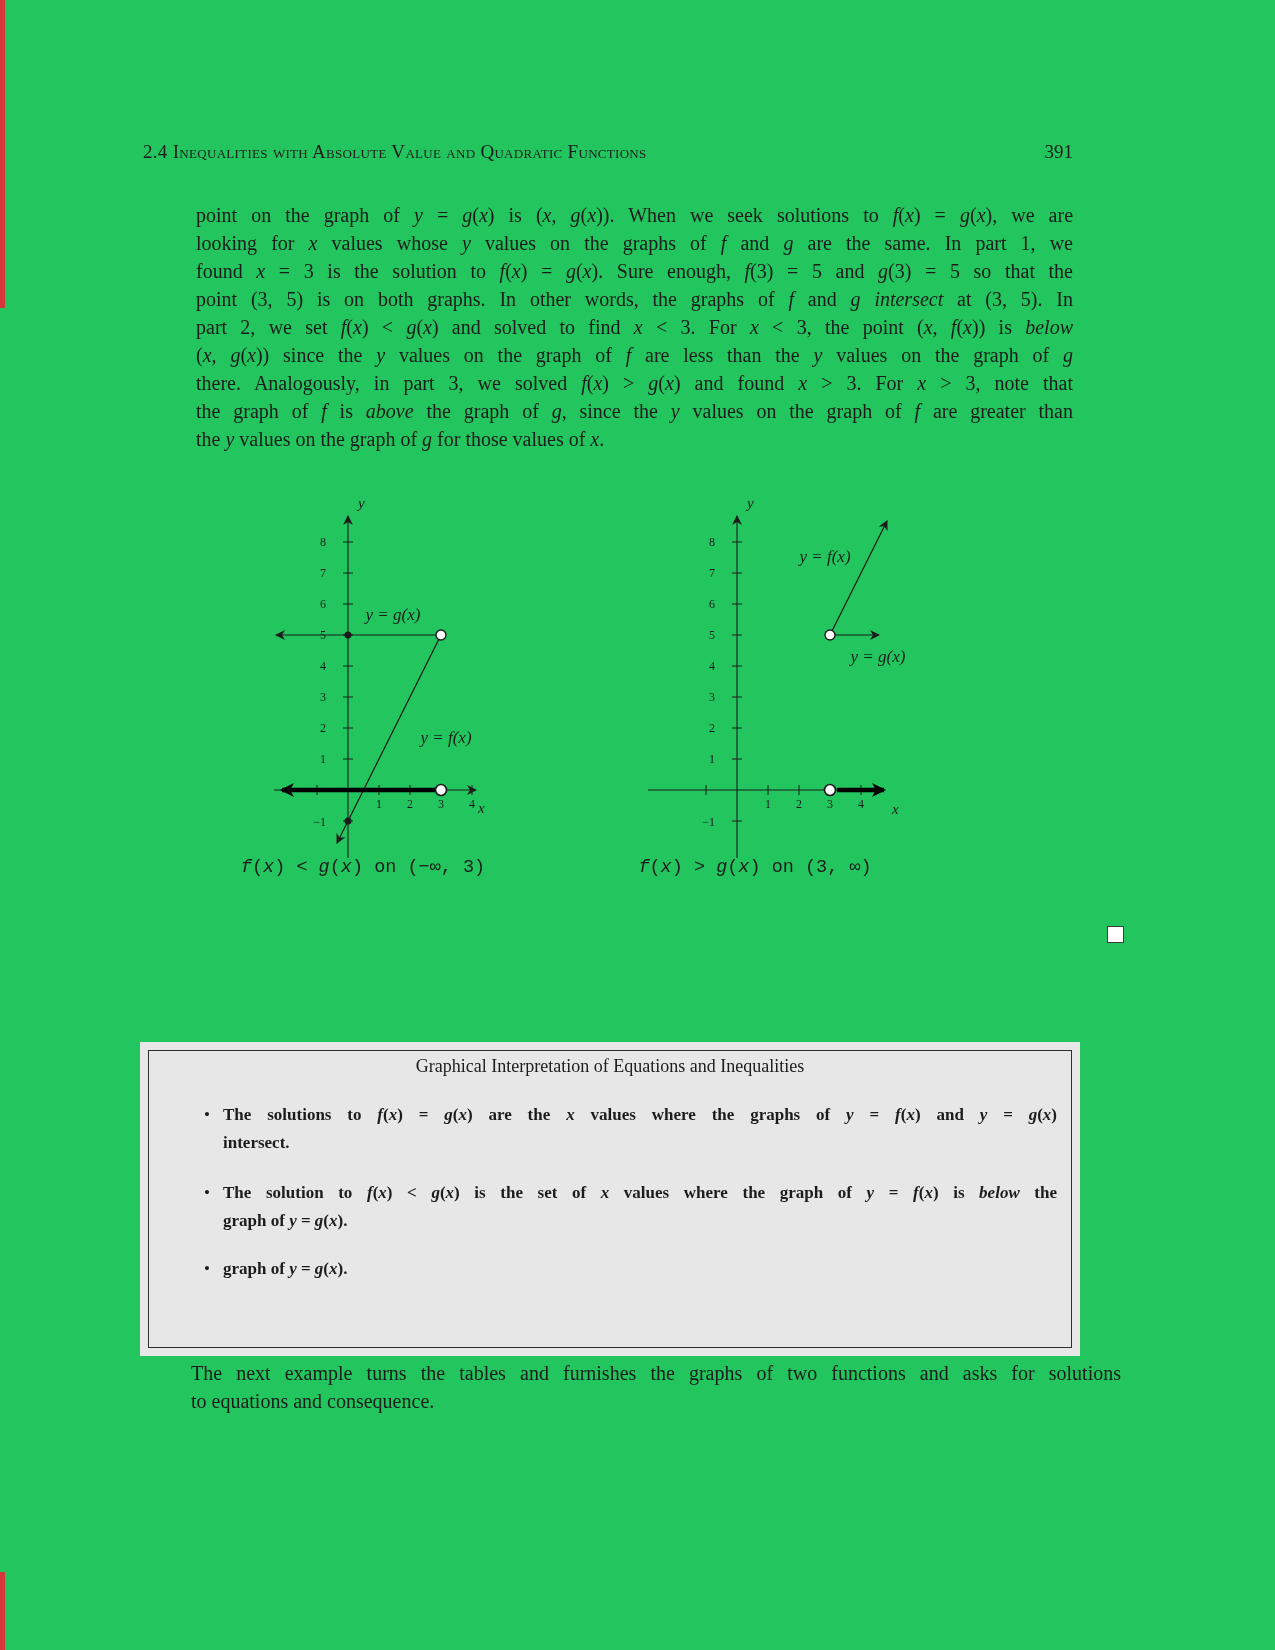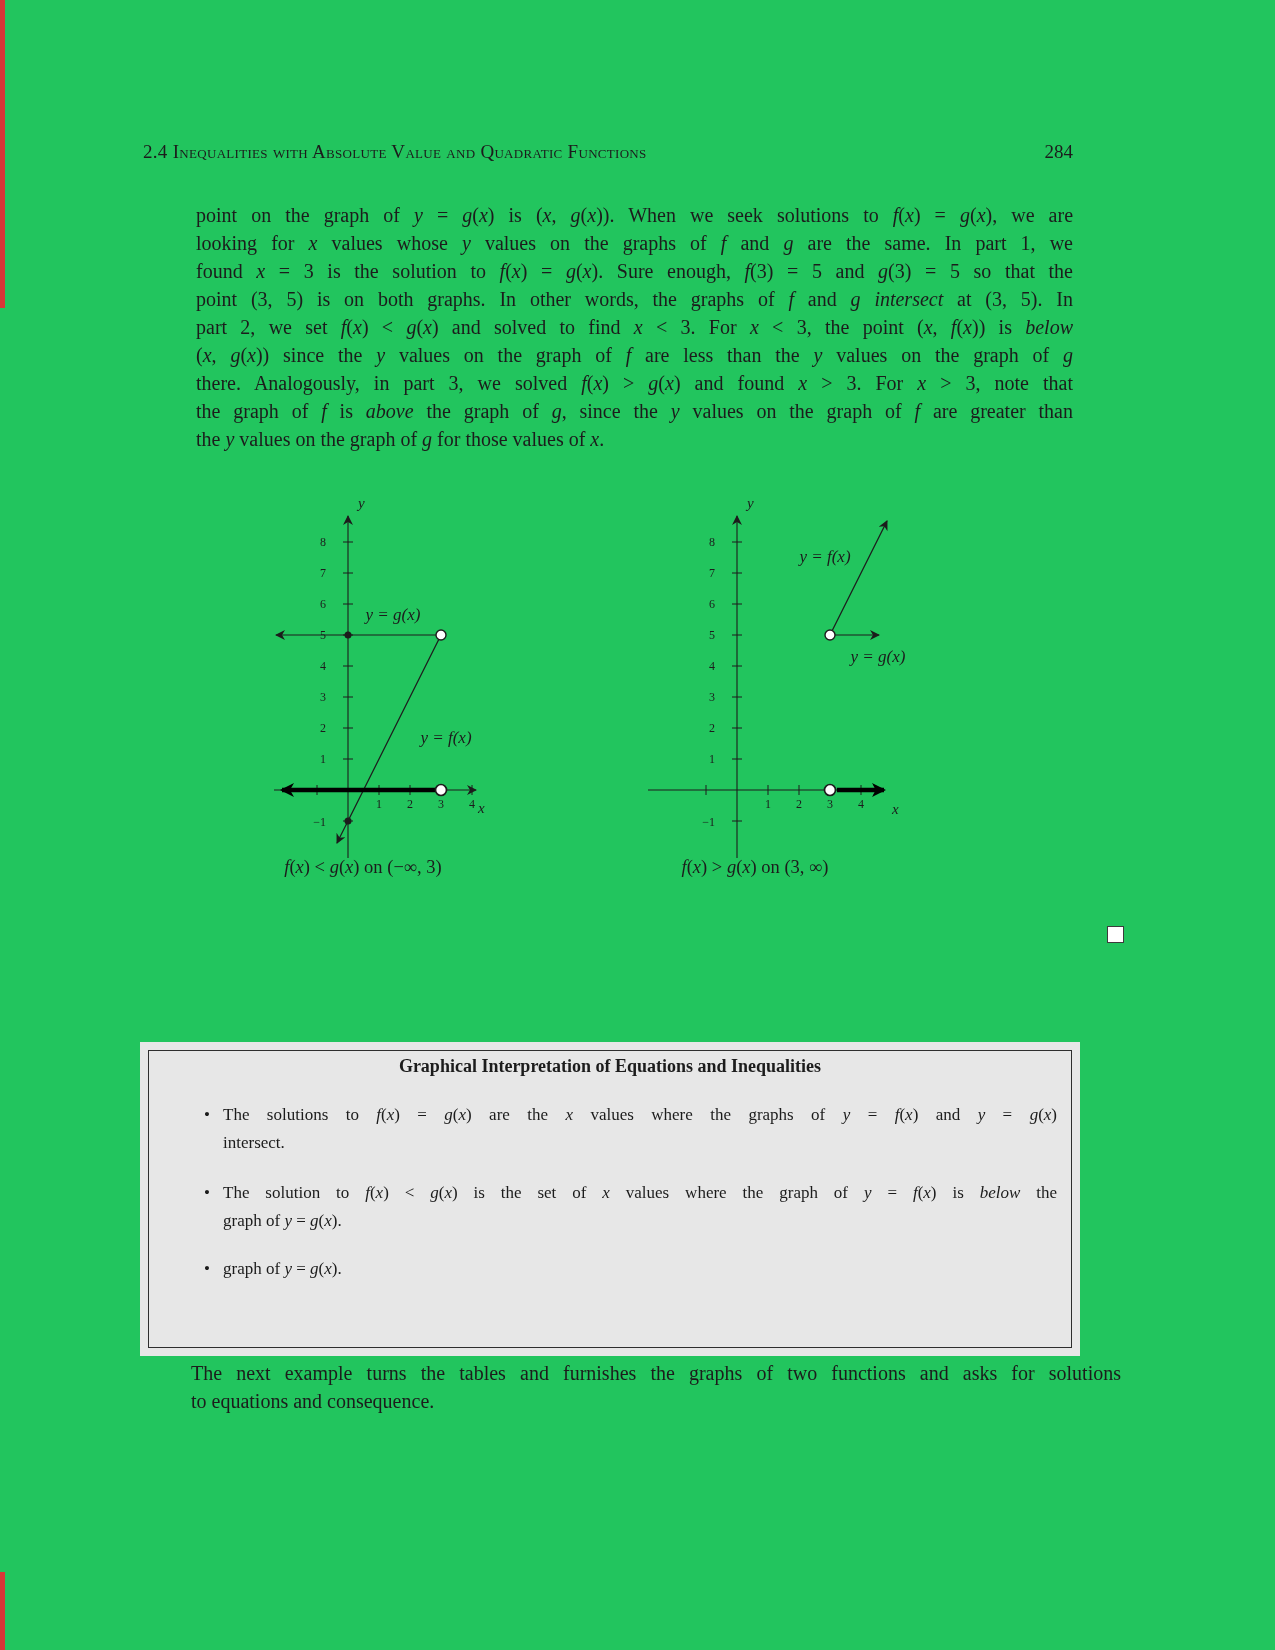--- a/index.html
+++ b/index.html
@@ -19,48 +19,48 @@
   .axis{stroke:#1c1c1c;stroke-width:1.1;fill:none;}
   .fline{stroke:#1c1c1c;stroke-width:1.2;fill:none;}
   .bold{stroke:#000;stroke-width:4.5;fill:none;}
   .tick{stroke:#1c1c1c;stroke-width:1;}
   .open{fill:#fff;stroke:#1c1c1c;stroke-width:1.4;}
   .openB{stroke-width:1.7;}
   .dot{fill:#1c1c1c;stroke:none;}
   .tl{font-size:12px;}
   .al{font-size:15px;font-style:italic;}
   .flbl{font-size:17px;font-style:italic;}
-  .cap{font-size:18.5px;text-align:center;}
+  .cap{font-size:18.5px;text-align:center;font-family:Liberation Mono, monospace;}
   
   .qed{width:15px;height:15px;border:1.6px solid #3c3c3c;background:#fff;}
   
   .bx-outer{top:1042px;left:140px;width:940px;height:314px;background:#e7e7e7;box-sizing:border-box;padding:8px;}
   .bx-inner{border:1.6px solid #2e2e2e;height:100%;box-sizing:border-box;background:#e7e7e7;
             padding:2px 14px 10px 37px;}
   .bx{font-size:17px;line-height:28px;}
-  .bx-title{font-weight:bold;font-size:18px;line-height:26px;text-align:center;margin-right:23px;}
+  .bx-title{font-weight:normal;font-size:18px;line-height:26px;text-align:center;margin-right:23px;}
   .bullet{display:flex;gap:10px;margin-left:15px;}
   .bullet .bdot{width:12px;text-align:center;flex:0 0 12px;}
-  .bullet .btxt{flex:1;max-width:838px;}
+  .bullet .btxt{flex:1;max-width:838px;font-weight:bold;}
   .redstrip{left:0;width:5px;background:#d73737;}
 </style>
 </head>
 <body>
 
 <div class="page">
 
   <div class="abs redstrip" style="top:0;height:308px;"></div>
   <div class="abs redstrip" style="top:1572px;height:78px;"></div>
 
   <div class="abs hdr">
     <div class="sc">
       <span>2.4</span>
       <span>Inequalities with Absolute Value and Quadratic Functions</span>
     </div>
-    <div>284</div>
+    <div>391</div>
   </div>
 
   <div class="abs para" style="top:201px;left:196px;width:877px;">
     <div class="jl">point on the graph of <i>y</i> = <i>g</i>(<i>x</i>) is (<i>x</i>, <i>g</i>(<i>x</i>)).  When we seek solutions to <i>f</i>(<i>x</i>) = <i>g</i>(<i>x</i>), we are</div>
     <div class="jl">looking for <i>x</i> values whose <i>y</i> values on the graphs of <i>f</i> and <i>g</i> are the same.  In part 1, we</div>
     <div class="jl">found <i>x</i> = 3 is the solution to <i>f</i>(<i>x</i>) = <i>g</i>(<i>x</i>).  Sure enough, <i>f</i>(3) = 5 and <i>g</i>(3) = 5 so that the</div>
     <div class="jl">point (3, 5) is on both graphs.  In other words, the graphs of <i>f</i> and <i>g</i> <i>intersect</i> at (3, 5).  In</div>
     <div class="jl">part 2, we set <i>f</i>(<i>x</i>) &lt; <i>g</i>(<i>x</i>) and solved to find <i>x</i> &lt; 3.  For <i>x</i> &lt; 3, the point (<i>x</i>, <i>f</i>(<i>x</i>)) is <i>below</i></div>
     <div class="jl">(<i>x</i>, <i>g</i>(<i>x</i>)) since the <i>y</i> values on the graph of <i>f</i> are less than the <i>y</i> values on the graph of <i>g</i></div>
     <div class="jl">there.  Analogously, in part 3, we solved <i>f</i>(<i>x</i>) &gt; <i>g</i>(<i>x</i>) and found <i>x</i> &gt; 3.  For <i>x</i> &gt; 3, note that</div>

